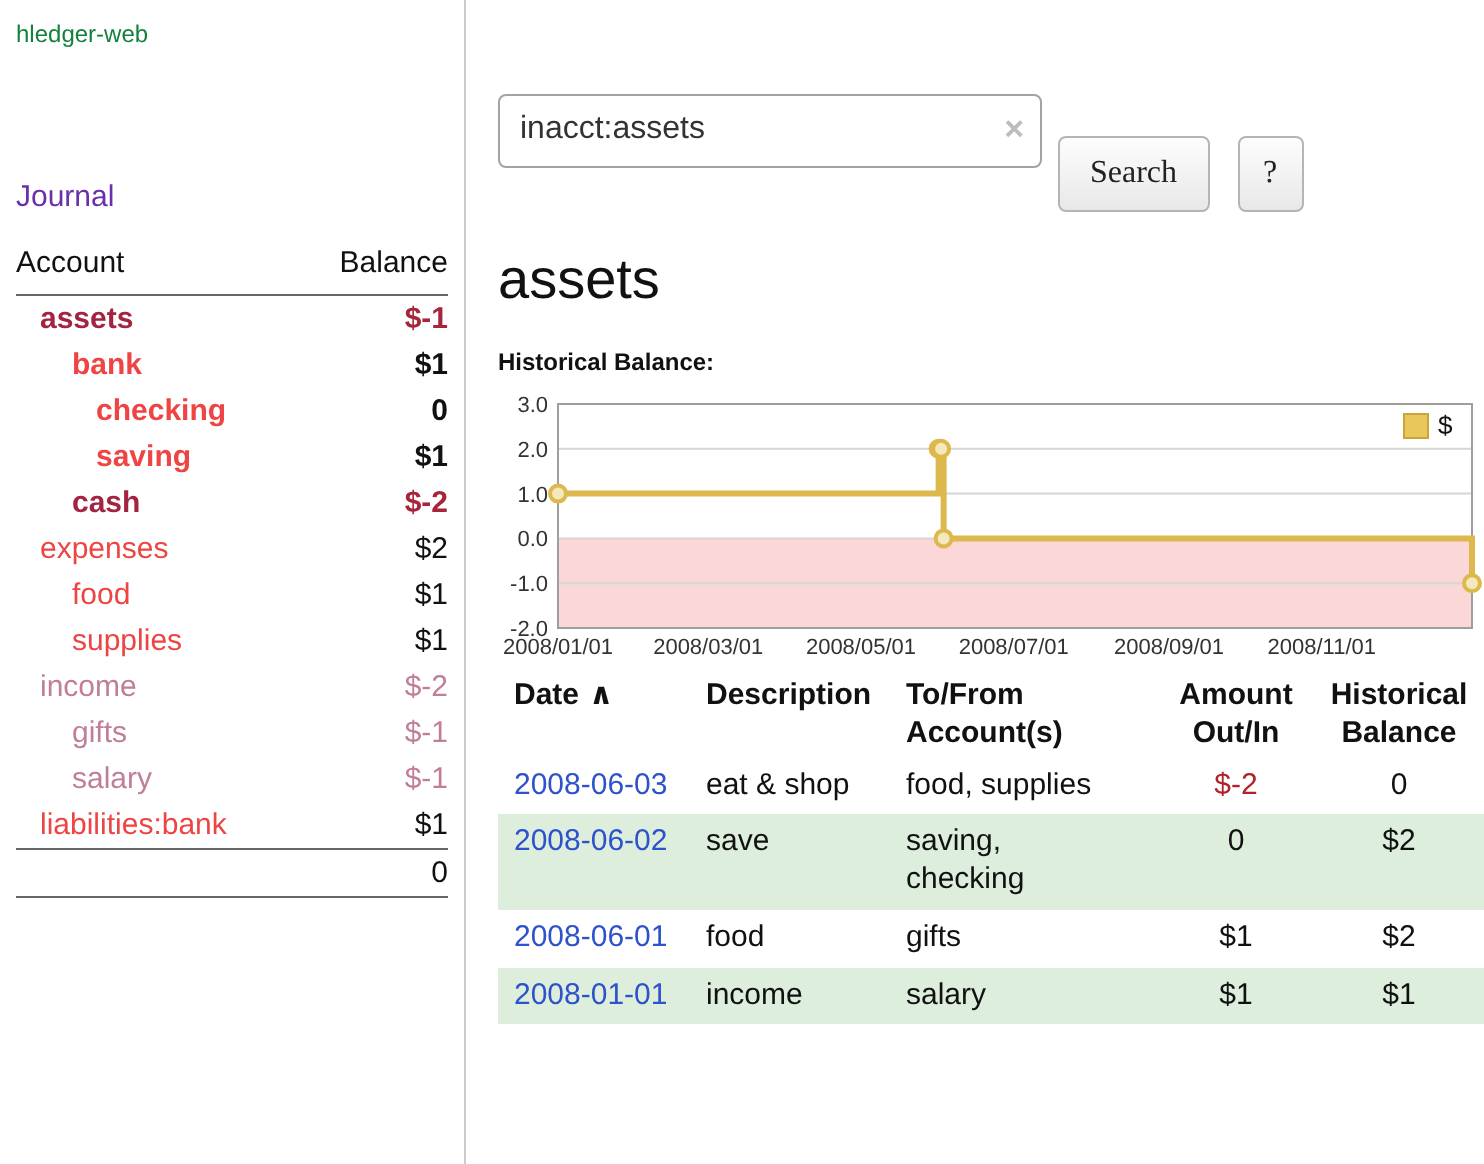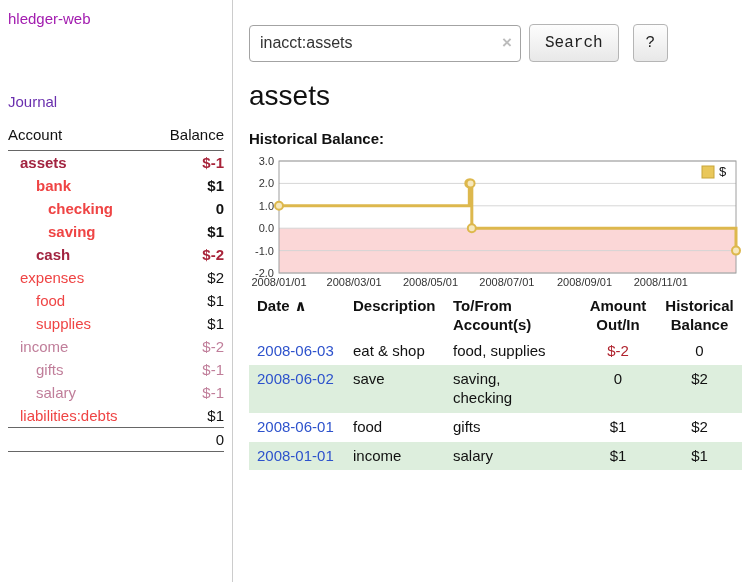--- a/index.html
+++ b/index.html
@@ -9,21 +9,21 @@
     font-family:"Liberation Sans","DejaVu Sans",sans-serif;
     background:#fff; color:#111;
   }
   a { text-decoration:none; cursor:pointer; }
 
   
   .sidebar {
     position:absolute; left:0; top:0; width:233px; height:582px;
     border-right:1px solid #ccc; padding:10px 8px 0 8px;
   }
-  .brand { display:block; color:#a21caf; font-size:15px; }
+  .brand { display:block; color:#15803d; font-size:12px; }
   .journal-link { display:block; margin-top:66px; color:#6a2fae; font-size:15px; }
   .acct-table { width:100%; border-collapse:collapse; margin-top:16px; font-size:15px; }
   .acct-table th { font-weight:normal; text-align:left; padding:0 0 7px 0; border-bottom:1px solid #666; }
   .acct-table th.right { text-align:right; }
   .acct-table td { padding:3px 0; }
   .acct-bal { text-align:right; }
   tr.inq { font-weight:bold; }
   .ind0 { padding-left:12px !important; }
   .ind1 { padding-left:28px !important; }
   .ind2 { padding-left:40px !important; }
@@ -39,26 +39,26 @@
   .main { position:absolute; left:233px; top:0; width:509px; height:582px; padding:0 8px 0 16px; }
   h1.page-title { font-size:33px; font-weight:400; margin:10px 0 0; letter-spacing:0; }
   .searchbar { margin-top:24px; display:flex; align-items:center; }
   .search-wrap { position:relative; }
   #search-input {
     width:272px; height:37px; border:1px solid #a3a3a3; border-radius:4px;
     font-size:16px; padding:0 28px 0 10px; color:#333; font-family:inherit; outline:none;
   }
   .clear-x { position:absolute; right:9px; top:8px; color:#bcbcbc; font-size:17px; font-weight:bold; line-height:1.2; }
   .btn {
-    margin-left:8px; height:38px; padding:0 15px; font-size:16px; font-family:Liberation Mono, monospace;
-    background:linear-gradient(#fdfdfd,#e8e8e8); border:1px solid #b5b5b5; border-radius:4px; color:#222;
+    margin-left:8px; height:38px; padding:0 15px; font-size:16px; font-family:Liberation Serif, serif;
+    background:linear-gradient(#fdfdfd,#e8e8e8); border:1px solid #b5b5b5; border-radius:4px; color:#222;margin-top:44px;
   }
   .btn.help { margin-left:14px; padding:0 12px; }
   h2.account-heading { font-size:28px; font-weight:400; margin:18px 0 0; }
-  .chart-label { margin-top:18px; font-size:15px; font-weight:bold; }
+  .chart-label { margin-top:18px; font-size:12px; font-weight:bold; }
   #chart { margin-top:10px; }
 
   
   .register { border-collapse:collapse; font-size:15px; width:493px; table-layout:fixed; }
   .register th { font-weight:bold; text-align:left; vertical-align:top; padding:2px 8px; line-height:1.25; }
   .register th.right, .register td.right { text-align:center; }
   .register td { padding:5px 8px; vertical-align:top; line-height:1.25; }
   .register td.pre { white-space:pre-line; }
   .register .c0 { width:96px; }
   .register .c1 { width:100px; }
@@ -124,21 +124,21 @@
           </tr>
           <tr class="">
             <td class="ind1"><a href="#" class="mauve">gifts</a></td>
             <td class="acct-bal pink">$-1</td>
           </tr>
           <tr class="">
             <td class="ind1"><a href="#" class="mauve">salary</a></td>
             <td class="acct-bal pink">$-1</td>
           </tr>
           <tr class="">
-            <td class="ind0"><a href="#" class="purple">liabilities:debts</a></td>
+            <td class="ind0"><a href="#" class="purple">liabilities:bank</a></td>
             <td class="acct-bal black">$1</td>
           </tr>
         </tbody>
       <tfoot>
         <tr>
           <td></td>
           <td class="acct-bal black">0</td>
         </tr>
       </tfoot>
     </table>

